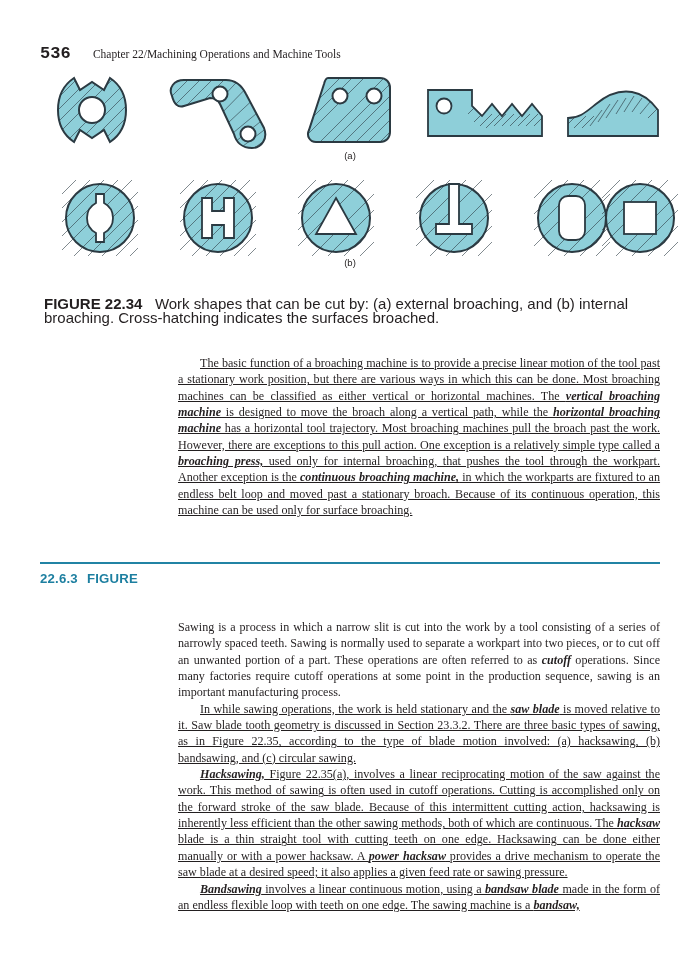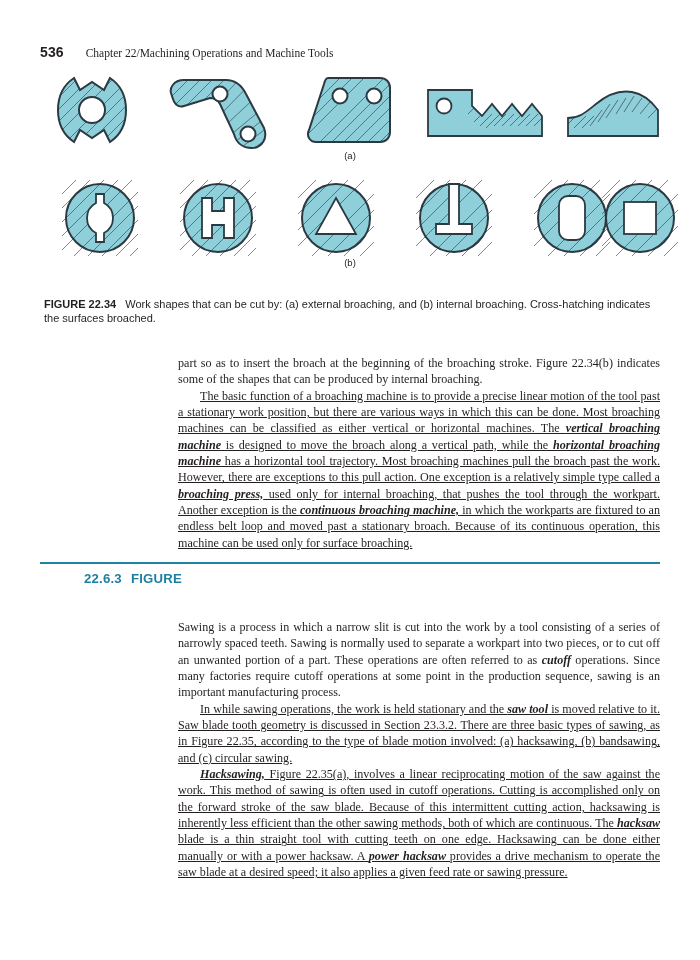--- a/index.html
+++ b/index.html
@@ -28,23 +28,23 @@
     position: absolute;
     left: 40px;
     top: 44px;
     width: 620px;
     height: 16px;
     display: flex;
     align-items: baseline;
     white-space: nowrap;
   }
   .folio {
-    font-family: Liberation Sans, sans-serif;
+    font-family: Liberation Mono, monospace;
     font-weight: bold;
-    font-size: 14px;
+    font-size: 17px;
     color: #231f20;
     letter-spacing: 0.1px;
   }
   .runhead-title {
     font-family: "Liberation Serif", serif;
     font-size: 11.5px;
     color: #231f20;
     margin-left: 22px;
   }
 
@@ -77,21 +77,21 @@
   .sublabel-b { margin-top: 1px; }
   .row-gap { height: 16px; }
 
   
   .caption {
     position: absolute;
     left: 44px;
     top: 297px;
     width: 614px;
     font-family: "Liberation Sans", sans-serif;
-    font-size: 11px;
+    font-size: 15px;
     line-height: 14.2px;
     color: #231f20;
     text-align: left;
   }
   .caption b {
     font-weight: bold;
   }
 
   
   .col {
@@ -134,21 +134,21 @@
     position: absolute;
     left: 40px;
     top: 571px;
     font-family: "Liberation Sans", sans-serif;
     font-weight: bold;
     font-size: 13.2px;
     letter-spacing: 0.2px;
     color: #1d7fa0;
     white-space: nowrap;
   }
-  .sec-num { margin-right: 9px; margin-left: 44px; }
+  .sec-num { margin-right: 9px; }
 
   svg { display: block; overflow: visible; }
 </style>
 </head>
 <body>
 
 <div class="page">
 
   <div class="runhead">
     <span class="folio">536</span>
@@ -463,28 +463,28 @@
 
       <div class="sublabel sublabel-b" style="position:absolute; left:0; top:76px;">(b)</div>
     </div>
   </div>
 
   <div class="caption">
     <b>FIGURE 22.34</b>&nbsp;&nbsp;&nbsp;<span>Work shapes that can be cut by: (a) external broaching, and (b) internal broaching.  Cross-hatching indicates the surfaces broached.</span>
   </div>
 
   <div class="col" id="body-top">
-    <p>part so as to insert the broach at the beginning of the broaching stroke. Figure 22.34(b) indicates some of the shapes that can be produced by internal broaching.</p>
     <p class="ind"><span>The basic function of a broaching machine is to provide a precise linear motion of the tool past a stationary work position, but there are various ways in which this can be done. Most broaching machines can be classified as either vertical or horizontal machines. The </span><span class="bi">vertical broaching machine</span><span> is designed to move the broach along a vertical path, while the </span><span class="bi">horizontal broaching machine</span><span> has a horizontal tool trajectory. Most broaching machines pull the broach past the work. However, there are exceptions to this pull action. One exception is a relatively simple type called a </span><span class="bi">broaching press,</span><span> used only for internal broaching, that pushes the tool through the workpart. Another exception is the </span><span class="bi">continuous broaching machine,</span><span> in which the workparts are fixtured to an endless belt loop and moved past a stationary broach. Because of its continuous operation, this machine can be used only for surface broaching.</span></p>
   </div>
 
   <div class="sec-rule"></div>
   <div class="sec-head">
     <span class="sec-num">22.6.3</span><span>FIGURE</span>
   </div>
 
   <div class="col" id="body-saw">
     <p><span>Sawing is a process in which a narrow slit is cut into the work by a tool consisting of a series of narrowly spaced teeth. Sawing is normally used to separate a workpart into two pieces, or to cut off an unwanted portion of a part. These operations are often referred to as </span><span class="bi">cutoff</span><span> operations. Since many factories require cutoff operations at some point in the production sequence, sawing is an important manufacturing process.</span></p>
-    <p class="ind"><span>In while sawing operations, the work is held stationary and the </span><span class="bi">saw tool</span><span> is moved relative to it. Saw blade tooth geometry is discussed in Section 23.3.2. There are three basic types of sawing, as in Figure 22.35, according to the type of blade motion involved: (a) hacksawing, (b) bandsawing, and (c) circular sawing.</span></p>
+    <p class="ind"><span>In while sawing operations, the work is held stationary and the </span><span class="bi">saw blade</span><span> is moved relative to it. Saw blade tooth geometry is discussed in Section 23.3.2. There are three basic types of sawing, as in Figure 22.35, according to the type of blade motion involved: (a) hacksawing, (b) bandsawing, and (c) circular sawing.</span></p>
     <p class="ind"><span class="bi">Hacksawing,</span><span> Figure 22.35(a), involves a linear reciprocating motion of the saw against the work. This method of sawing is often used in cutoff operations. Cutting is accomplished only on the forward stroke of the saw blade. Because of this intermittent cutting action, hacksawing is inherently less efficient than the other sawing methods, both of which are continuous. The </span><span class="bi">hacksaw</span><span> blade is a thin straight tool with cutting teeth on one edge. Hacksawing can be done either manually or with a power hacksaw. A </span><span class="bi">power hacksaw</span><span> provides a drive mechanism to operate the saw blade at a desired speed; it also applies a given feed rate or sawing pressure.</span></p>
+    <p class="ind"><span class="bi">Bandsawing</span><span> involves a linear continuous motion, using a </span><span class="bi">bandsaw blade</span><span> made in the form of an endless flexible loop with teeth on one edge. The sawing machine is a </span><span class="bi">bandsaw,</span></p>
   </div>
 
 </div>
 
 </body></html>

